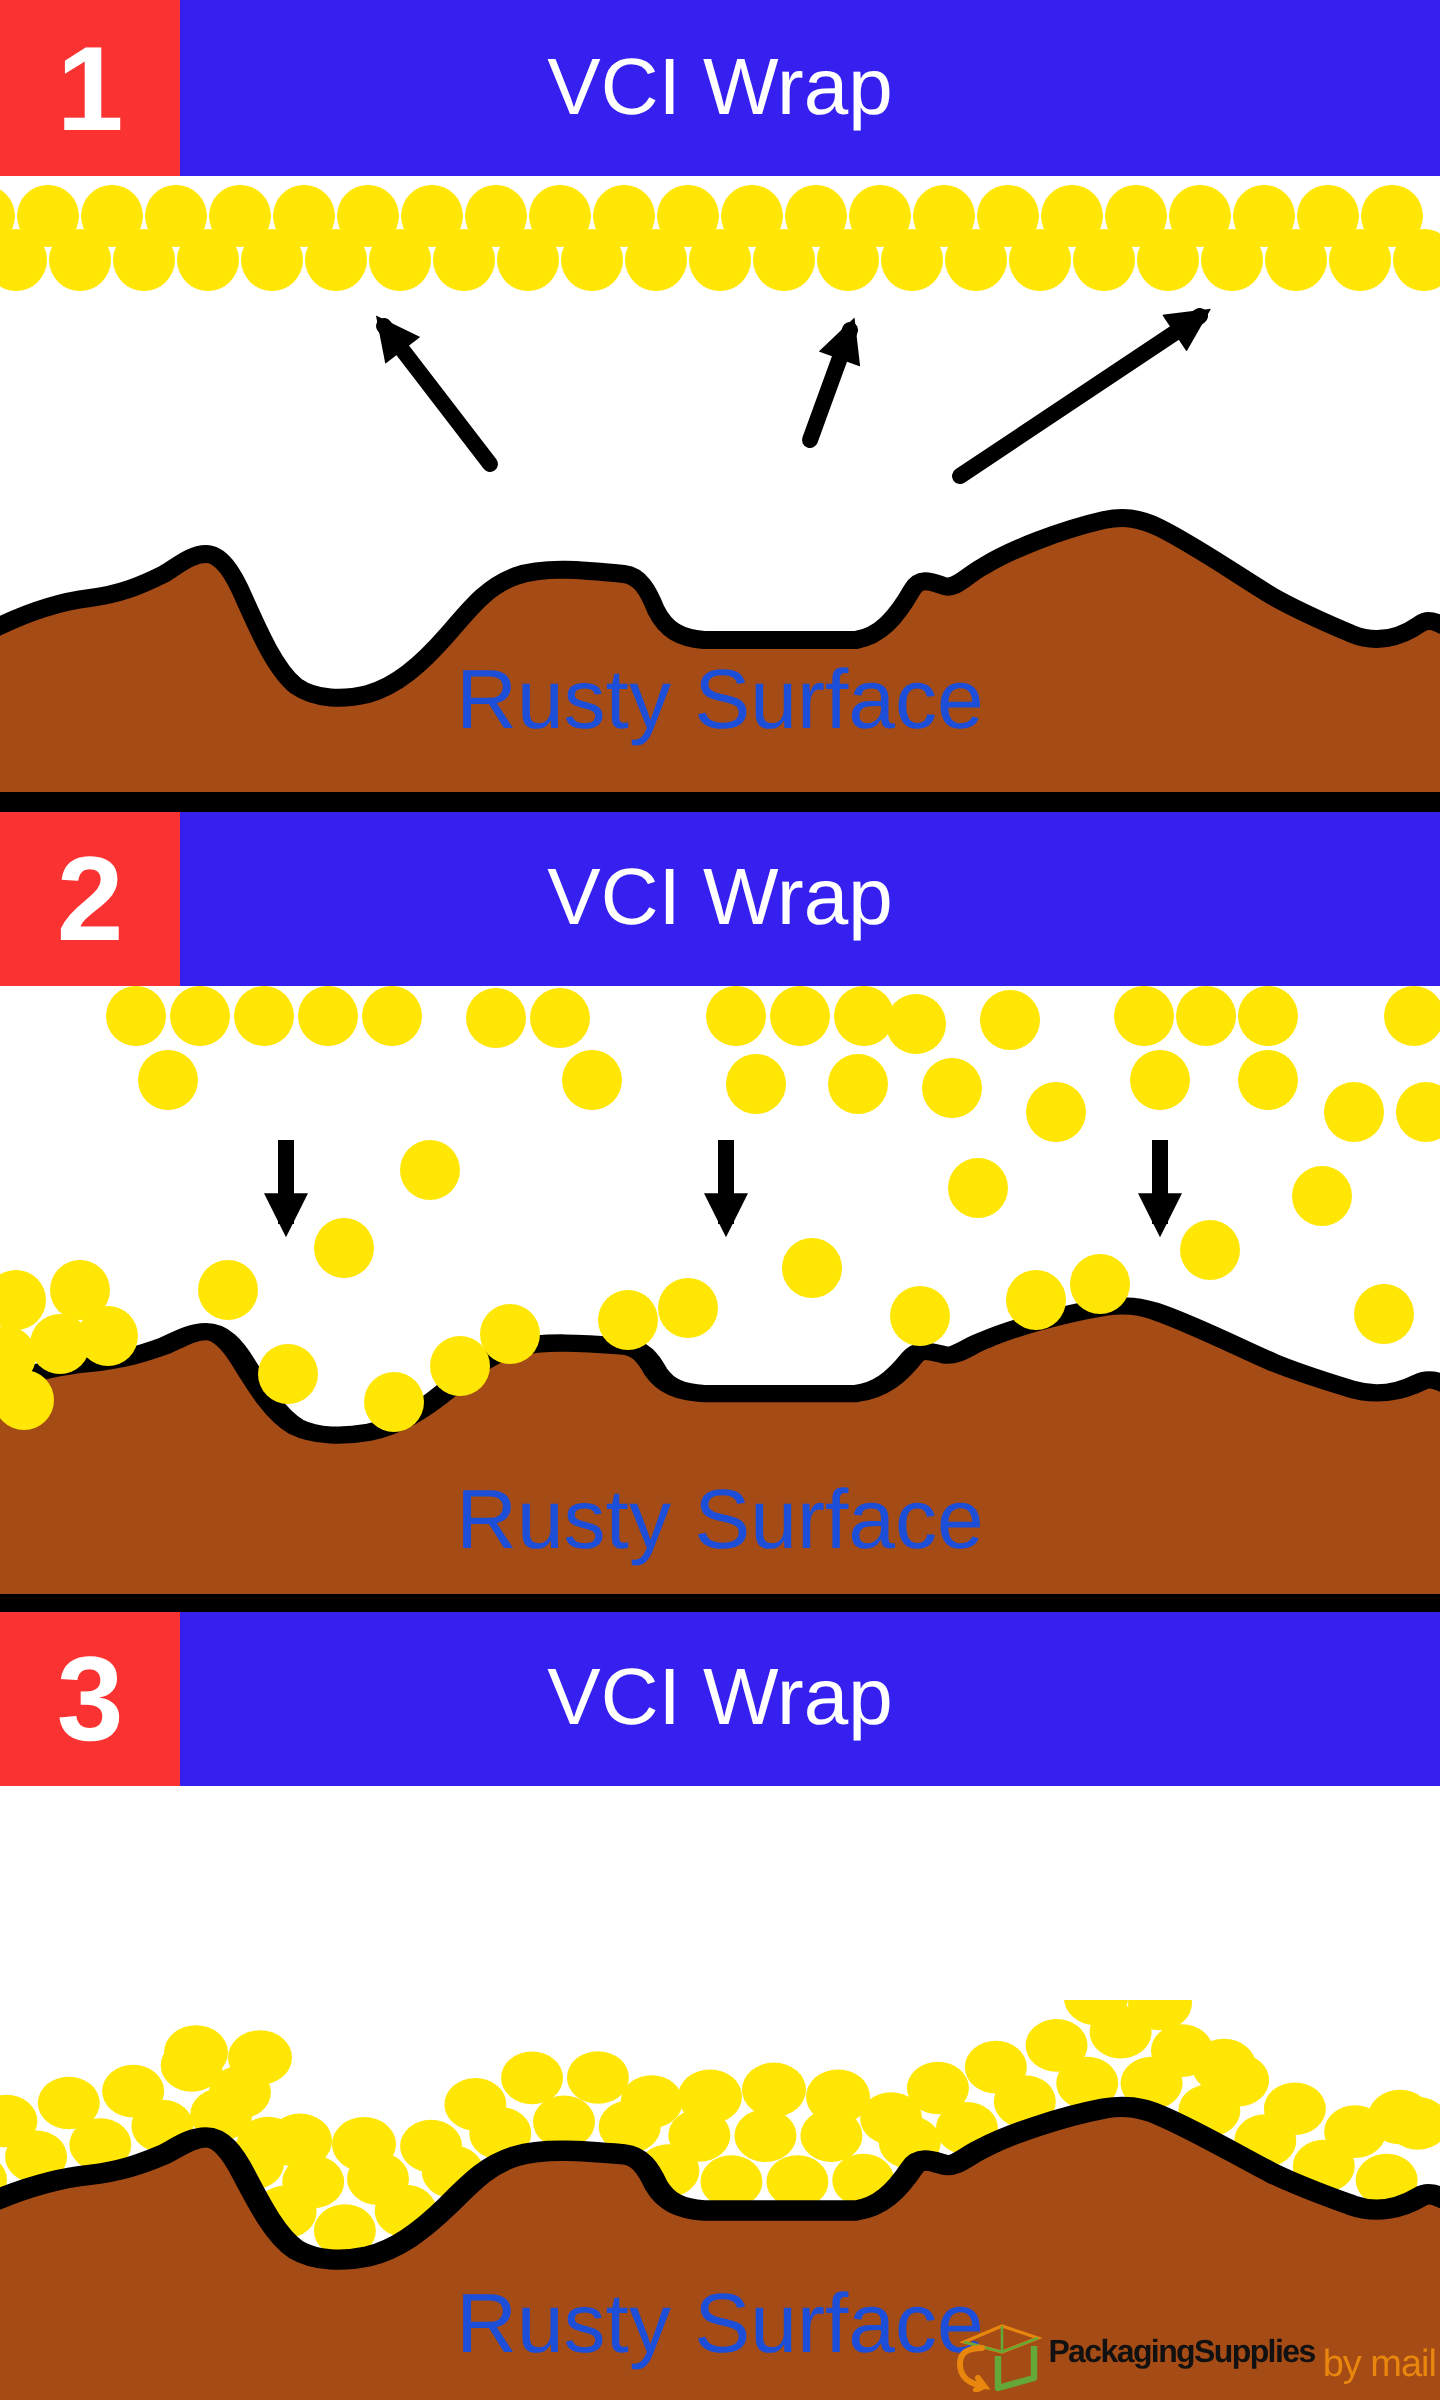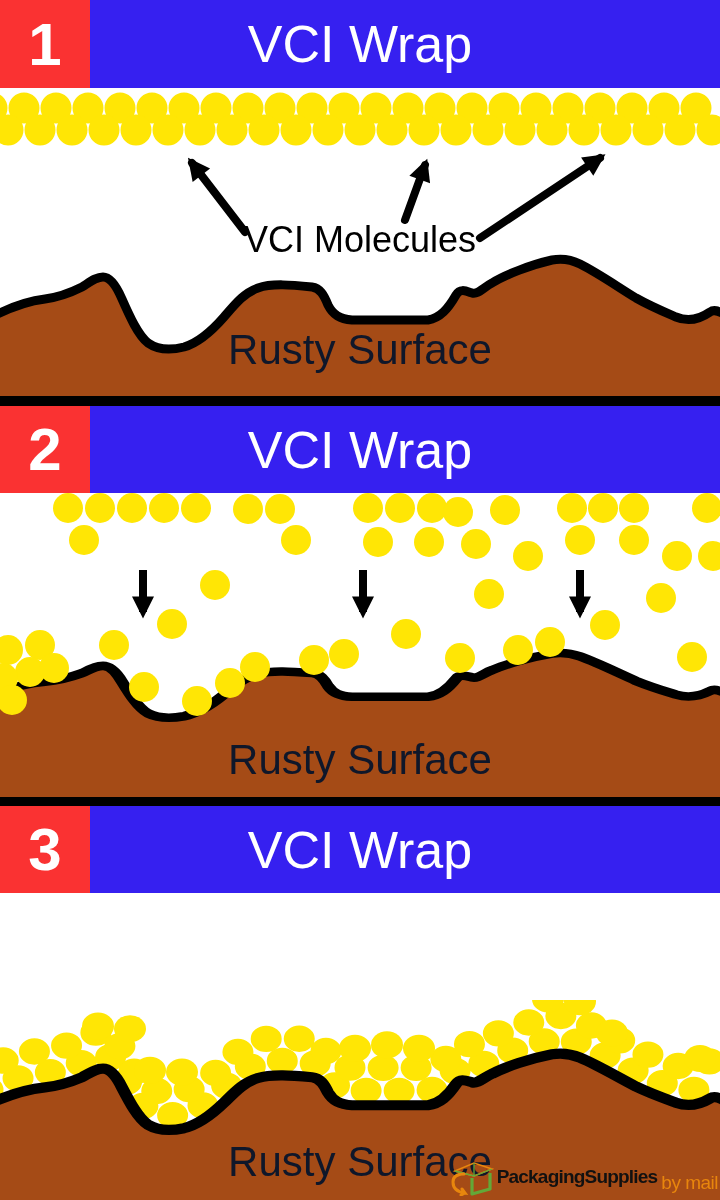--- a/index.html
+++ b/index.html
@@ -10,32 +10,32 @@
   .panel{position:relative;width:720px;overflow:hidden;box-sizing:border-box;background:#fff;}
   .panel-1{height:406px;border-bottom:10px solid #000;}
   .panel-2{height:400px;border-bottom:9px solid #000;}
   .panel-3{height:394px;}
   .hdr{position:absolute;top:0;left:0;right:0;display:flex;}
   .panel-1 .hdr{height:88px;}
   .panel-2 .hdr,.panel-3 .hdr{height:87px;}
   .badge{width:90px;background:#FA3232;color:#fff;font-weight:bold;font-size:60px;
          display:flex;align-items:center;justify-content:center;flex:0 0 90px;}
   .bar{flex:1;background:#3620F0;}
-  .wrap-label{position:absolute;left:0;right:0;top:0;bottom:0;color:#fff;font-size:52px;
+  .wrap-label{position:absolute;left:0;right:0;top:0;bottom:0;color:#fff;font-size:40px;
               display:flex;align-items:center;justify-content:center;pointer-events:none;}
   .full{position:absolute;inset:0;}
   .molecules-label{position:absolute;left:0;right:0;top:219px;text-align:center;
                    font-size:36px;color:#000;}
-  .rusty-label{position:absolute;left:0;right:0;text-align:center;font-size:42px;color:#0f172a;}
+  .rusty-label{position:absolute;left:0;right:0;text-align:center;font-size:42px;color:#1d4ed8;}
   .panel-1 .rusty-label{top:326px;}
   .panel-2 .rusty-label{top:330px;}
   .panel-3 .rusty-label{top:332px;}
   .surface-svg{position:absolute;left:0;right:0;bottom:0;}
   .logo{position:absolute;right:2px;bottom:4px;display:flex;align-items:center;gap:3px;}
-  .logo-text-black{font-size:19px;font-weight:bold;color:#111;letter-spacing:-0.8px;}
+  .logo-text-black{font-size:16px;font-weight:bold;color:#111;letter-spacing:-0.8px;}
   .logo-text-orange{font-size:19px;color:#E8860D;letter-spacing:-0.5px;margin-left:1px;margin-top:12px;}
 </style>
 </head>
 <body>
 
 <svg width="0" height="0" style="position:absolute" aria-hidden="true">
   <defs>
     <path id="surf-fill" d="M -12 64 C 10 52 28 46 45 44 C 60 42 70 38 82 32 C 90 27 96 22 103 22 C 110 22 116 30 122 44 C 130 62 138 80 148 88 C 158 95 172 95 184 92 C 198 88 210 78 224 62 C 236 48 244 38 258 33 C 272 28 292 30 312 32 C 320 33 324 40 328 50 C 333 60 340 64 352 65 L 428 65 C 440 63 448 54 456 40 C 460 33 466 36 472 38 C 478 40 484 32 492 28 C 505 20 530 10 552 5 C 562 3 570 4 580 9 C 598 18 618 32 636 43 C 650 51 662 56 676 62 C 688 67 700 64 710 57 C 714 54 718 56 722 58 L 726 60 L 726 260 L -12 260 Z"></path>
     <path id="surf-line" d="M -12 64 C 10 52 28 46 45 44 C 60 42 70 38 82 32 C 90 27 96 22 103 22 C 110 22 116 30 122 44 C 130 62 138 80 148 88 C 158 95 172 95 184 92 C 198 88 210 78 224 62 C 236 48 244 38 258 33 C 272 28 292 30 312 32 C 320 33 324 40 328 50 C 333 60 340 64 352 65 L 428 65 C 440 63 448 54 456 40 C 460 33 466 36 472 38 C 478 40 484 32 492 28 C 505 20 530 10 552 5 C 562 3 570 4 580 9 C 598 18 618 32 636 43 C 650 51 662 56 676 62 C 688 67 700 64 710 57 C 714 54 718 56 722 58"></path>
     <marker id="ah" viewBox="0 0 10 10" refX="7" refY="5" markerWidth="26" markerHeight="22" markerUnits="userSpaceOnUse" orient="auto">
@@ -55,21 +55,20 @@
     <path d="M -8 108 H 728" fill="none" stroke="#FFE605" stroke-width="31" stroke-linecap="round" stroke-dasharray="0 32"></path>
     <path d="M -8 130 H 728" fill="none" stroke="#FFE605" stroke-width="31" stroke-linecap="round" stroke-dasharray="0 32" stroke-dashoffset="16"></path>
   </svg>
 
   <svg class="full" viewBox="0 0 720 396">
     <line x1="245" y1="232" x2="192" y2="163" stroke="#000" stroke-width="8" stroke-linecap="round" marker-end="url(#ah)"></line>
     <line x1="405" y1="220" x2="425" y2="165" stroke="#000" stroke-width="8" stroke-linecap="round" marker-end="url(#ah)"></line>
     <line x1="480" y1="238" x2="600" y2="158" stroke="#000" stroke-width="8" stroke-linecap="round" marker-end="url(#ah)"></line>
   </svg>
 
-  <div class="molecules-label">VCI Molecules</div>
 
   <svg class="surface-svg" width="720" height="146" viewBox="0 0 720 146">
     <g transform="translate(0,5)">
       <use href="#surf-fill" fill="#A54B16" stroke="#000" stroke-width="9"></use>
     </g>
   </svg>
   <div class="rusty-label">Rusty Surface</div>
 </section>
 
 <section class="panel panel-2">

